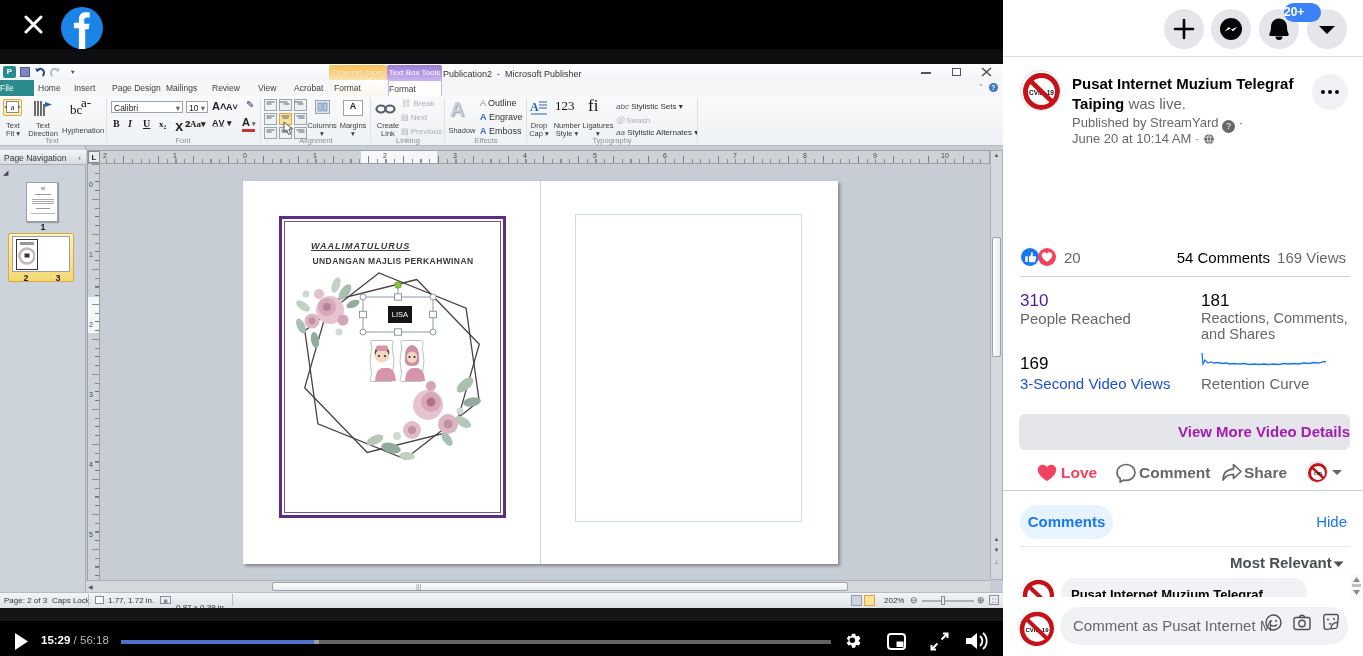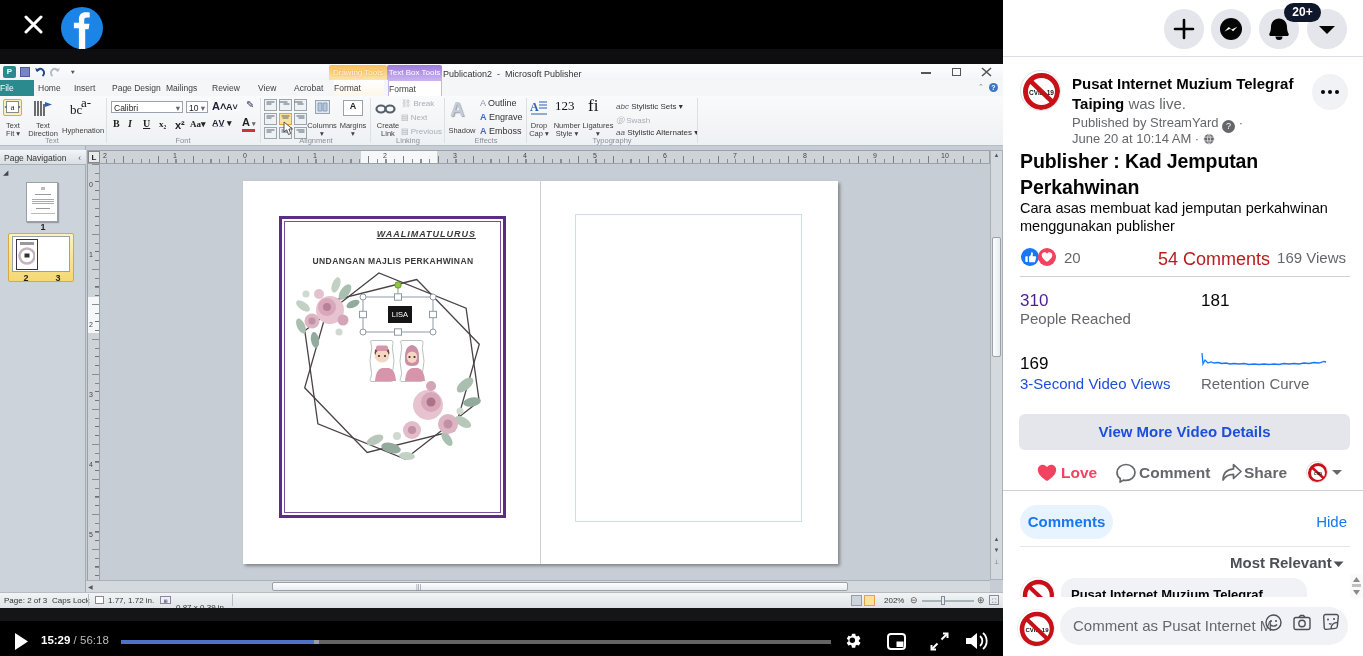--- a/index.html
+++ b/index.html
@@ -110,21 +110,21 @@
 
         <div class="abs" style="left:111px;top:5px;width:72px;height:12px;background:#fff;border:1px solid #9aa4ae;font-size:8.5px;color:#222;padding:1px 2px">Calibri<span style="float:right;color:#667">▾</span></div>
         <div class="abs" style="left:186px;top:5px;width:22px;height:12px;background:#fff;border:1px solid #9aa4ae;font-size:8.5px;color:#222;padding:1px 2px">10<span style="float:right;color:#667">▾</span></div>
         <div class="abs" style="left:212px;top:4px;font-size:11px;font-weight:bold;color:#223">A˄</div>
         <div class="abs" style="left:226px;top:6px;font-size:9px;font-weight:bold;color:#223">A˅</div>
         <div class="abs" style="left:246px;top:3px;font-size:10px;color:#335">✎</div>
         <div class="abs" style="left:113px;top:22px;font-size:10px;font-weight:bold;color:#222;font-family:'Liberation Serif'">B</div>
         <div class="abs" style="left:128px;top:22px;font-size:10px;font-style:italic;font-weight:bold;color:#222;font-family:'Liberation Serif'">I</div>
         <div class="abs" style="left:143px;top:22px;font-size:10px;font-weight:bold;text-decoration:underline;color:#222;font-family:'Liberation Serif'">U</div>
         <div class="abs" style="left:159px;top:23px;font-size:9px;font-weight:bold;color:#222;font-family:'Liberation Serif'">x₂</div>
-        <div class="abs" style="left:175px;top:23px;font-size:11px;font-weight:bold;color:#222;font-family:Liberation Sans, sans-serif">x²</div>
+        <div class="abs" style="left:175px;top:23px;font-size:14px;font-weight:bold;color:#222;font-family:Liberation Mono, monospace">x²</div>
         <div class="abs" style="left:190px;top:23px;font-size:9px;font-weight:bold;color:#222;font-family:'Liberation Serif'">Aa▾</div>
         <div class="abs" style="left:212px;top:22px;font-size:9px;font-weight:bold;color:#223">A̲V̲ ▾</div>
         <div class="abs" style="left:242px;top:21px;font-size:11px;font-weight:bold;color:#222;border-bottom:3px solid #cc3333;line-height:11px">A<span style="font-size:7px;color:#667"> ▾</span></div>
         <div class="glabel" style="left:107px;width:152px;top:40px">Font</div>
         <div class="gsep" style="left:260px"></div>
 
         <div class="abs" style="left:264px;top:3px;width:44px;height:40px">
           <svg width="44" height="40" viewBox="0 0 44 40">
             <g stroke="#9aa4ae" fill="#eef2f5">
               <rect x="0.5" y="0.5" width="12" height="11"></rect>
@@ -259,21 +259,21 @@
         <div id="canvas" class="abs" style="left:101px;top:18px;width:889px;height:416px">
 
           <div class="abs" style="left:142px;top:17px;width:595px;height:383px;background:#fff;box-shadow:2px 2px 3px rgba(0,0,0,.35)"></div>
           <div class="abs" style="left:439px;top:17px;width:1px;height:383px;background:#cfd1d3"></div>
 
           <div class="abs" style="left:474px;top:50px;width:227px;height:308px;border:1px solid #ccdde8"></div>
 
           <div class="abs" style="left:178px;top:52px;width:227px;height:302px;border:3px solid #5c2d84">
             <div class="abs" style="left:2px;top:2px;width:217px;height:292px;border:1px solid #7a4f9e"></div>
           </div>
-          <div class="abs" style="left:210px;top:65px;width:165px;text-align:right;font-size:9px;font-weight:bold;font-style:italic;color:#3a3a3a;text-decoration:underline;letter-spacing:1px">WAALIMATULURUS</div>
+          <div class="abs" style="left:210px;top:77px;width:165px;text-align:left;font-size:9px;font-weight:bold;font-style:italic;color:#3a3a3a;text-decoration:underline;letter-spacing:1px">WAALIMATULURUS</div>
           <div class="abs" style="left:196px;top:92px;width:192px;text-align:center;font-size:8.5px;font-weight:bold;color:#3a3a3a;letter-spacing:0.4px">UNDANGAN MAJLIS PERKAHWINAN</div>
 
           <svg class="abs" style="left:178px;top:100px" width="230" height="200" viewBox="0 0 230 200">
             <g fill="none" stroke="#4a4245" stroke-width="1.3">
               <polygon points="99.9,8.9 25.8,66.8 38.9,159.9 126.1,195.1 200.2,137.2 187.1,44.1"></polygon>
               <polygon points="137.8,15.5 50.5,37.3 25.7,123.8 88.2,188.5 175.5,166.7 200.3,80.2"></polygon>
             </g>
             <g>
               <ellipse cx="66" cy="28" rx="9" ry="4.5" fill="#a9bfb0" transform="rotate(-55 66 28)"></ellipse>
               <ellipse cx="57" cy="21" rx="8" ry="4" fill="#c2d1c4" transform="rotate(-70 57 21)"></ellipse>
@@ -427,21 +427,21 @@
           <path d="M13.5 22.5l4.2-4.5 3 2.6 5.6-2.9-4.2 4.6-2.9-2.6z" fill="#fff"></path>
           <path d="M15 30l1-3 3 1z" fill="#050505"></path>
         </svg></div>
     <div class="circbtn" style="left:256px;top:9px"><svg width="40" height="40" viewBox="0 0 40 40">
           <path fill="#050505" d="M20 9.5c-4.8 0-8 3.6-8 8.6 0 2.9-.7 5-1.5 6.4-.6 1-.1 2.5 1.3 2.5h16.4c1.4 0 1.9-1.5 1.3-2.5-.8-1.4-1.5-3.5-1.5-6.4 0-5-3.2-8.6-8-8.6z"></path>
           <path fill="#050505" d="M16.5 27.5a3.5 3.5 0 0 0 7 0z"></path>
         </svg></div>
     <div class="circbtn" style="left:304px;top:9px"><svg width="40" height="40" viewBox="0 0 40 40">
           <path d="M12 17l8 8 8-8z" fill="#050505"></path>
         </svg></div>
-    <div class="abs" style="left:281px;top:3px;width:37px;height:19px;border-radius:10px;background:#0f172a;color:#fff;font-size:12px;font-weight:bold;text-align:center;line-height:19px">20+</div>
+    <div class="abs" style="left:281px;top:3px;width:37px;height:19px;border-radius:10px;background:#3b82f6;color:#fff;font-size:12px;font-weight:bold;line-height:19px">20+</div>
 
     <svg class="abs" style="left:1017px;top:0" width="0" height="0"></svg>
     <div class="abs" style="left:17px;top:70px;width:41px;height:41px;border-radius:50%;background:#fff;border:1px solid #e4e4e4;overflow:hidden">
       <svg width="41" height="41" viewBox="0 0 41 41">
           <circle cx="20.5" cy="20.5" r="16" fill="#fff" stroke="#c61118" stroke-width="5"></circle>
           <text x="20.5" y="23.5" font-size="6.5" font-weight="bold" text-anchor="middle" fill="#111">C​VID-19</text>
           <line x1="9" y1="9.5" x2="32" y2="31.5" stroke="#c61118" stroke-width="4.5"></line>
         </svg>
     </div>
     <div class="abs" style="left:69px;top:74px;font-size:15px;font-weight:bold;color:#050505;line-height:20px">Pusat Internet Muzium Telegraf<br>Taiping <span style="font-weight:normal;color:#65676b">was live.</span></div>
@@ -449,47 +449,46 @@
     <div class="abs" style="left:69px;top:131px;font-size:13px;color:#65676b">June 20 at 10:14 AM · <svg width="12" height="12" viewBox="0 0 16 16" style="vertical-align:-2px">
           <circle cx="8" cy="8" r="7" fill="#65676b"></circle>
           <path d="M8 1a7 7 0 0 0 0 14M8 1a7 7 0 0 1 0 14M1.5 5.5h13M1.5 10.5h13M8 1c-2.5 2-2.5 12 0 14M8 1c2.5 2 2.5 12 0 14" stroke="#fff" stroke-width="0.9" fill="none"></path>
         </svg></div>
     <div class="circbtn" style="left:309px;top:74px;width:36px;height:36px;background:#f0f2f5"><svg width="36" height="36">
           <circle cx="11" cy="18" r="2" fill="#050505"></circle>
           <circle cx="18" cy="18" r="2" fill="#050505"></circle>
           <circle cx="25" cy="18" r="2" fill="#050505"></circle>
         </svg></div>
 
-    <div class="abs" style="left:17px;top:149px;width:330px;font-size:19.5px;font-weight:bold;color:#050505;line-height:25.5px;letter-spacing:-0.1px">Publisher : Kad Jemputan Perkahwinan</div>
-    <div class="abs" style="left:17px;top:199px;width:332px;font-size:14.5px;color:#050505;line-height:18px">Cara asas membuat kad jemputan perkahwinan menggunakan publisher</div>
 
     <svg class="abs" style="left:18px;top:248px" width="18" height="18" viewBox="0 0 18 18">
         <circle cx="9" cy="9" r="9" fill="#1877f2"></circle>
         <path d="M5 8.2h1.7V14H5c-.4 0-.7-.3-.7-.7V8.9c0-.4.3-.7.7-.7zm3 5.4V8.4c.8 0 1.8-.7 2-2.1.1-.8 0-1.9.6-2 .5-.2 1.2.3 1.3 1.3 0 .8-.2 1.9-.4 2.6h2.6c.7 0 1.2.6 1 1.2l-1 4c-.1.5-.6.9-1.2.9H9c-.4 0-1-.3-1-.7z" fill="#fff"></path>
       </svg>
     <svg class="abs" style="left:35px;top:248px" width="18" height="18" viewBox="0 0 18 18">
         <circle cx="9" cy="9" r="9" fill="#f3425f"></circle>
         <path d="M9 13.8S3.7 10.6 3.7 7.2c0-1.8 1.3-3 2.9-3 1.1 0 2 .6 2.4 1.5.4-.9 1.3-1.5 2.4-1.5 1.6 0 2.9 1.2 2.9 3 0 3.4-5.3 6.6-5.3 6.6z" fill="#fff"></path>
       </svg>
     <div class="abs" style="left:61px;top:249px;font-size:15px;color:#65676b">20</div>
-    <div class="abs" style="right:93px;top:249px;font-size:18px;color:#b91c1c">54 Comments</div>
+    <div class="abs" style="right:93px;top:249px;font-size:15px;color:#000000">54 Comments</div>
     <div class="abs" style="right:17px;top:249px;font-size:15px;color:#65676b">169 Views</div>
     <div class="abs" style="left:17px;top:276px;width:330px;height:1px;background:#ced0d4"></div>
 
     <div class="abs" style="left:17px;top:291px;font-size:17px;color:#4c1d95">310</div>
     <div class="abs" style="left:17px;top:310px;font-size:15px;color:#65676b">People Reached</div>
     <div class="abs" style="left:198px;top:291px;font-size:17px;color:#050505">181</div>
+    <div class="abs" style="left:198px;top:310px;width:160px;font-size:14.5px;color:#65676b;line-height:16px">Reactions, Comments, and Shares</div>
     <div class="abs" style="left:17px;top:354px;font-size:17px;color:#050505">169</div>
     <div class="abs" style="left:17px;top:375px;font-size:15px;color:#1d4ed8">3-Second Video Views</div>
     <svg class="abs" style="left:198px;top:351px" width="126" height="22" viewBox="0 0 126 22">
         <path d="M1 2 L2 13 L4 9 L7 12 L10 11 L13 12 L17 11.5 L21 12.5 L25 12 L29 13 L33 12.5 L38 13 L43 12.5 L48 13.5 L53 13 L58 13.5 L63 13 L68 13.5 L73 13 L78 13.5 L83 12.5 L88 13 L93 12.5 L98 13 L103 12 L108 12.5 L113 11.5 L118 12 L123 10.5 L125 11" fill="none" stroke="#1877f2" stroke-width="1.3"></path>
       </svg>
     <div class="abs" style="left:198px;top:375px;font-size:15px;color:#65676b">Retention Curve</div>
 
-    <div class="abs" style="left:16px;top:414px;width:331px;height:36px;background:#e4e6eb;border-radius:6px;font-size:15px;font-weight:bold;color:#1d4ed8;text-align:center;line-height:36px">View More Video Details</div>
+    <div class="abs" style="left:16px;top:414px;width:331px;height:36px;background:#e4e6eb;border-radius:6px;font-size:15px;font-weight:bold;color:#a21caf;text-align:right;line-height:36px">View More Video Details</div>
 
     <svg class="abs" style="left:34px;top:463px" width="20" height="19" viewBox="0 0 20 19">
         <path d="M10 18S.8 12.6.8 6.9C.8 3.8 3 1.7 5.7 1.7c1.9 0 3.5 1 4.3 2.6C10.8 2.7 12.4 1.7 14.3 1.7 17 1.7 19.2 3.8 19.2 6.9 19.2 12.6 10 18 10 18z" fill="#f3425f"></path>
       </svg>
     <div class="abs" style="left:58px;top:464px;font-size:15.5px;font-weight:bold;color:#f3425f">Love</div>
     <svg class="abs" style="left:113px;top:463px" width="20" height="20" viewBox="0 0 20 20">
         <path d="M10 1.5C5 1.5 1 5 1 9.4c0 2.5 1.2 4.7 3.2 6.1V19l3.3-1.9c.8.2 1.6.3 2.5.3 5 0 9-3.5 9-7.9S15 1.5 10 1.5z" fill="none" stroke="#65676b" stroke-width="1.7"></path>
       </svg>
     <div class="abs" style="left:136px;top:464px;font-size:15.5px;font-weight:bold;color:#65676b">Comment</div>
     <svg class="abs" style="left:219px;top:463px" width="20" height="19" viewBox="0 0 20 19">

